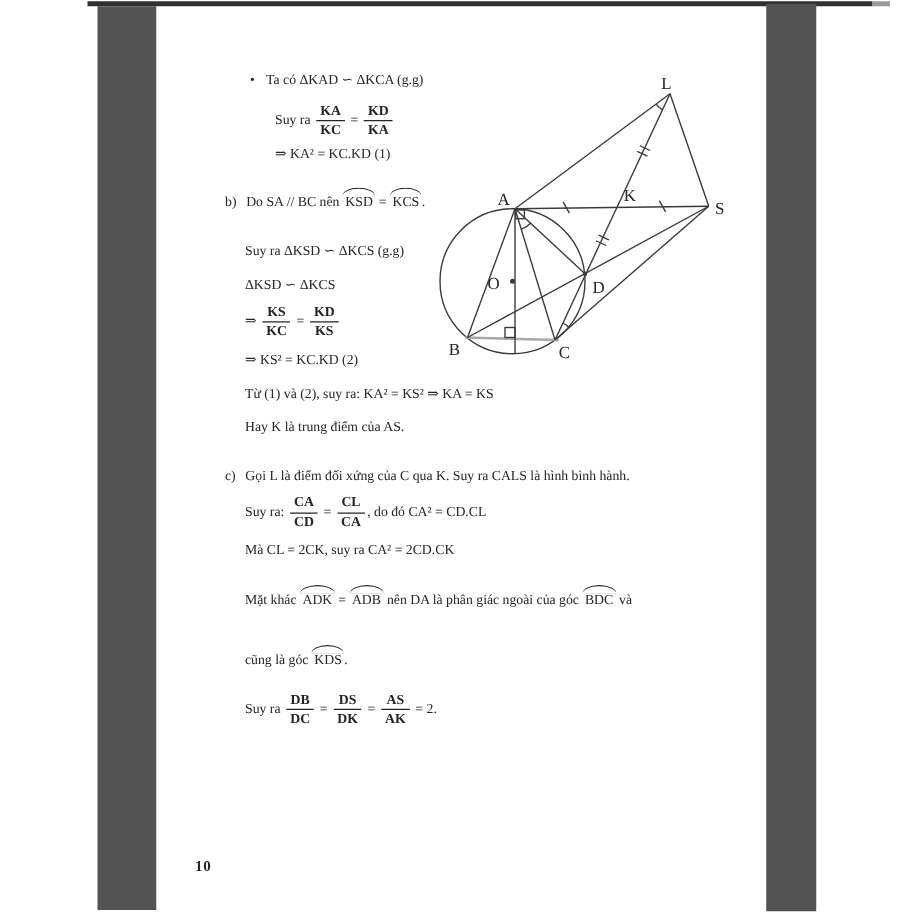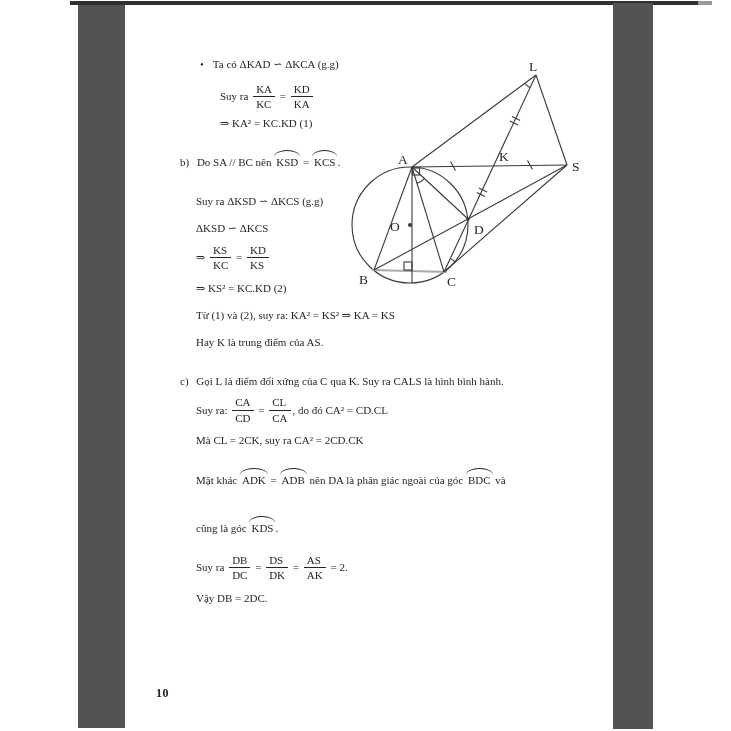--- a/index.html
+++ b/index.html
@@ -17,21 +17,21 @@
 
   #content { position:absolute; left:180px; top:50px; width:446px; font-size:11px; line-height:17px; }
   .tline { white-space:nowrap; }
   .ind1 { margin-left:20px; }
   .ind2 { margin-left:40px; }
   .ind3 { margin-left:16px; }
   .bullet { margin-right:9px; }
   .lbl { margin-right:5px; }
 
   .fl .seg { display:inline-block; vertical-align:middle; }
-  .frac { display:inline-block; vertical-align:middle; line-height:1.12; padding:0 2px; }
+  .frac { display:inline-block; vertical-align:middle; text-align:center; line-height:1.12; padding:0 2px;font-weight:bold; }
   .frac .num { display:block; border-bottom:1px solid var(--ink,#252525); padding:0 3px 1px; }
   .frac .den { display:block; padding:1px 3px 0; }
 
   .arc { position:relative; display:inline-block; margin:11px 2px; }
   .arc::before {
     content:""; position:absolute; left:-2px; right:-2px; top:-4px; height:6px;
     border-top:1.2px solid var(--ink,#252525);
     border-top-left-radius:50% 100%; border-top-right-radius:50% 100%;
   }
 
@@ -138,23 +138,20 @@
   <div class="tline ind3 fl" style="margin-top:6px">
     <span class="seg">Suy ra</span>
     <span class="frac"><span class="num">DB</span><span class="den">DC</span></span>
     <span class="seg">=</span>
     <span class="frac"><span class="num">DS</span><span class="den">DK</span></span>
     <span class="seg">=</span>
     <span class="frac"><span class="num">AS</span><span class="den">AK</span></span>
     <span class="seg">= 2.</span>
   </div>
 
-  <div class="tline ind3" style="margin-top:8px">
-    <span class="seg">Vậy DB = 2DC.</span>
-  </div>
 
 </div>
 
 <svg id="figure" viewBox="340 40 256 256">
 
   <circle class="fs" cx="410" cy="225" r="58"></circle>
 
   <line class="fg" x1="372" y1="270" x2="447" y2="272"></line>
 
   <line class="fs" x1="412" y1="167" x2="536" y2="75"></line>

